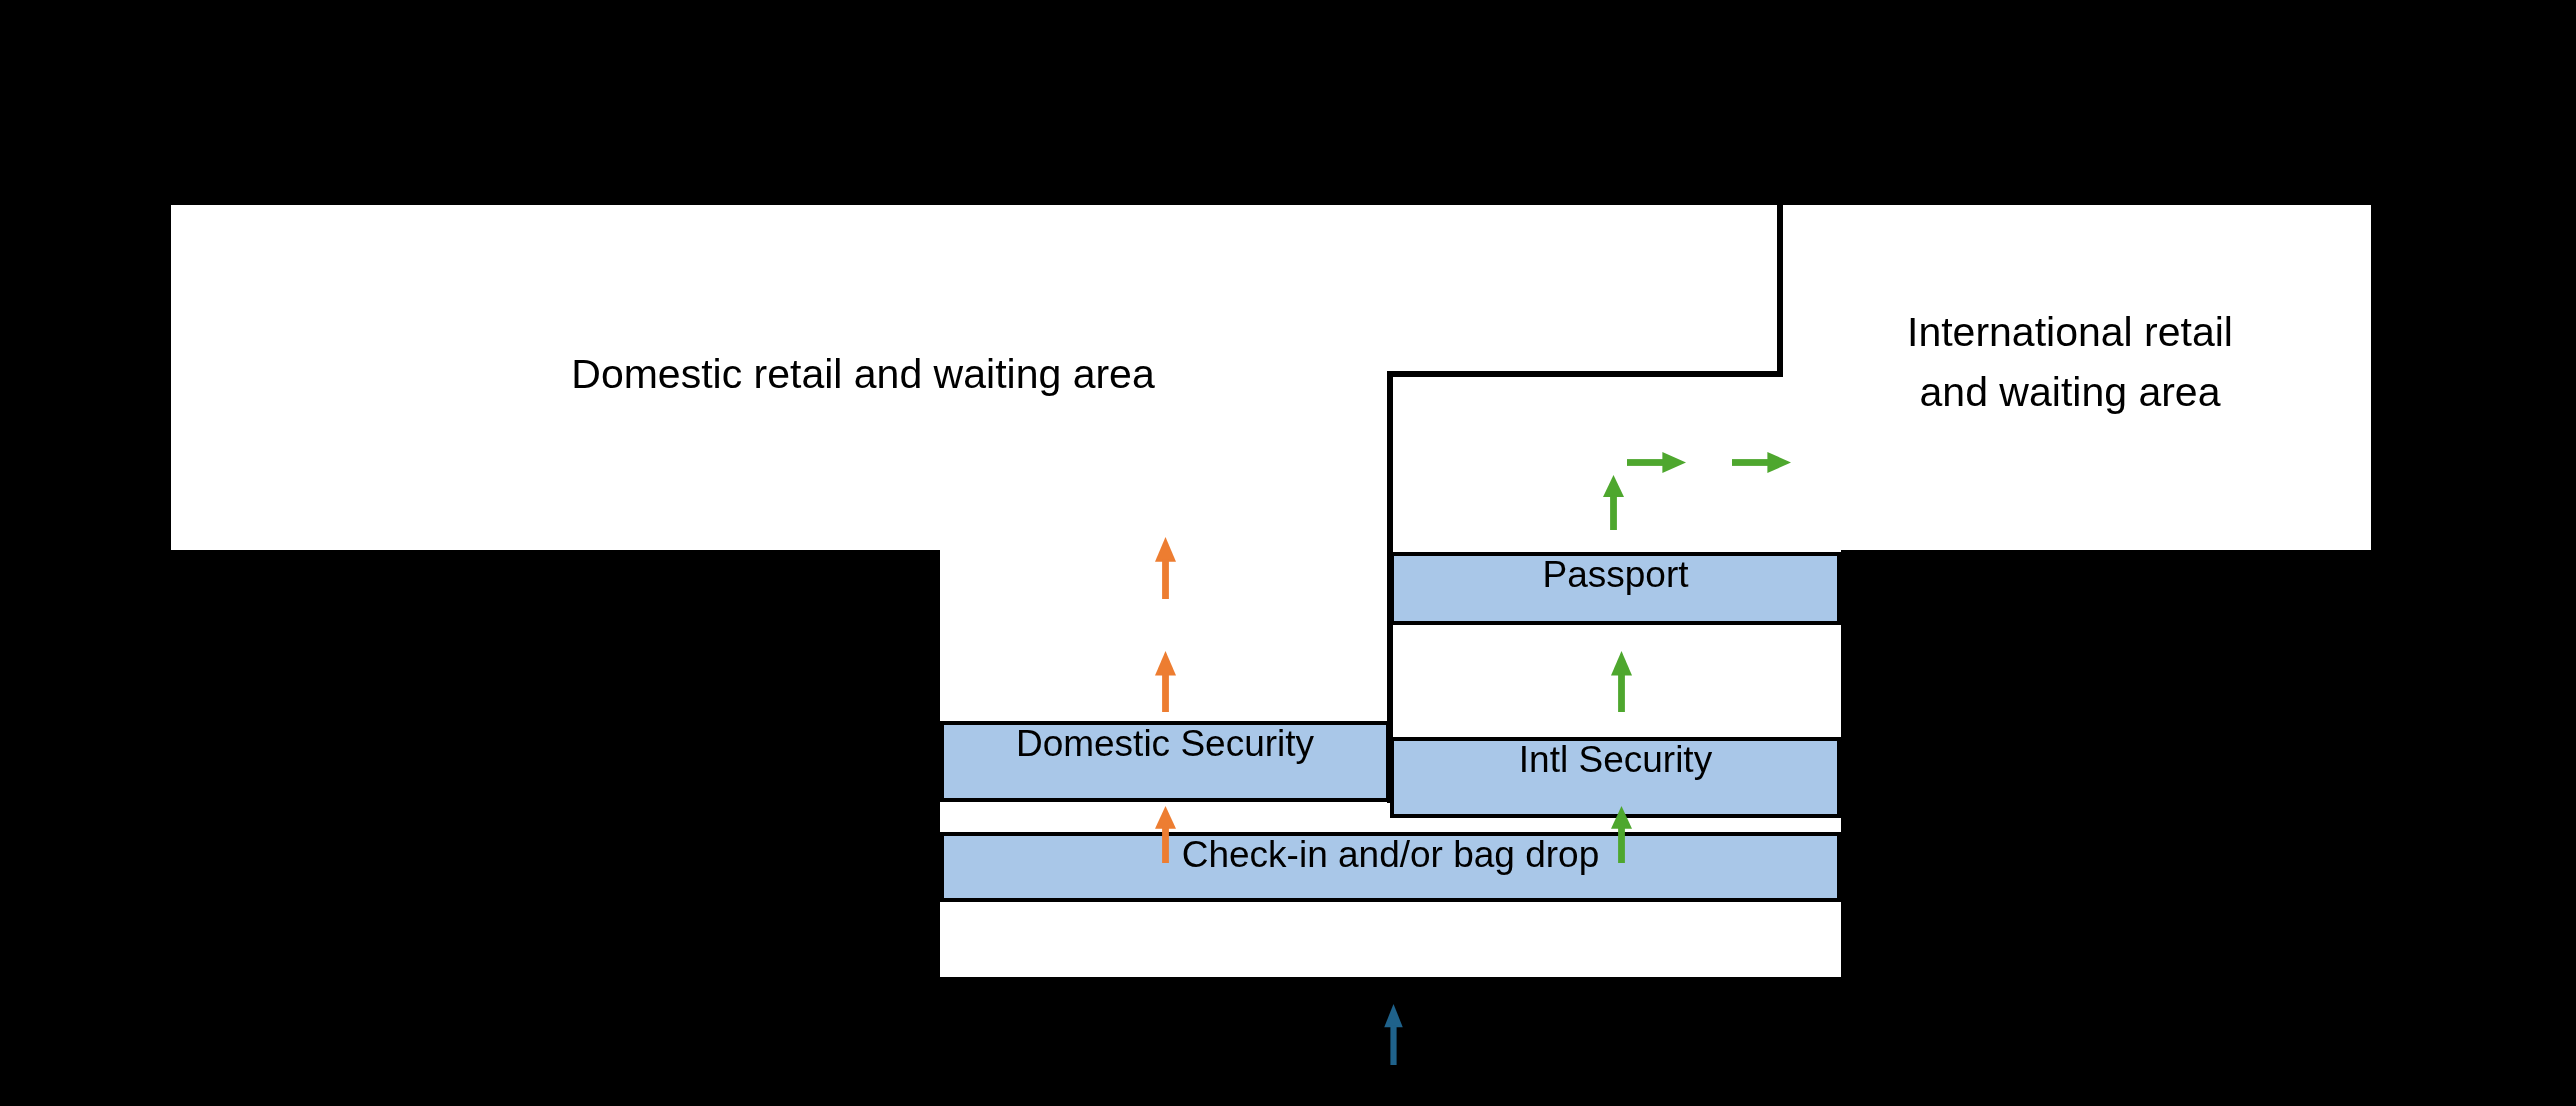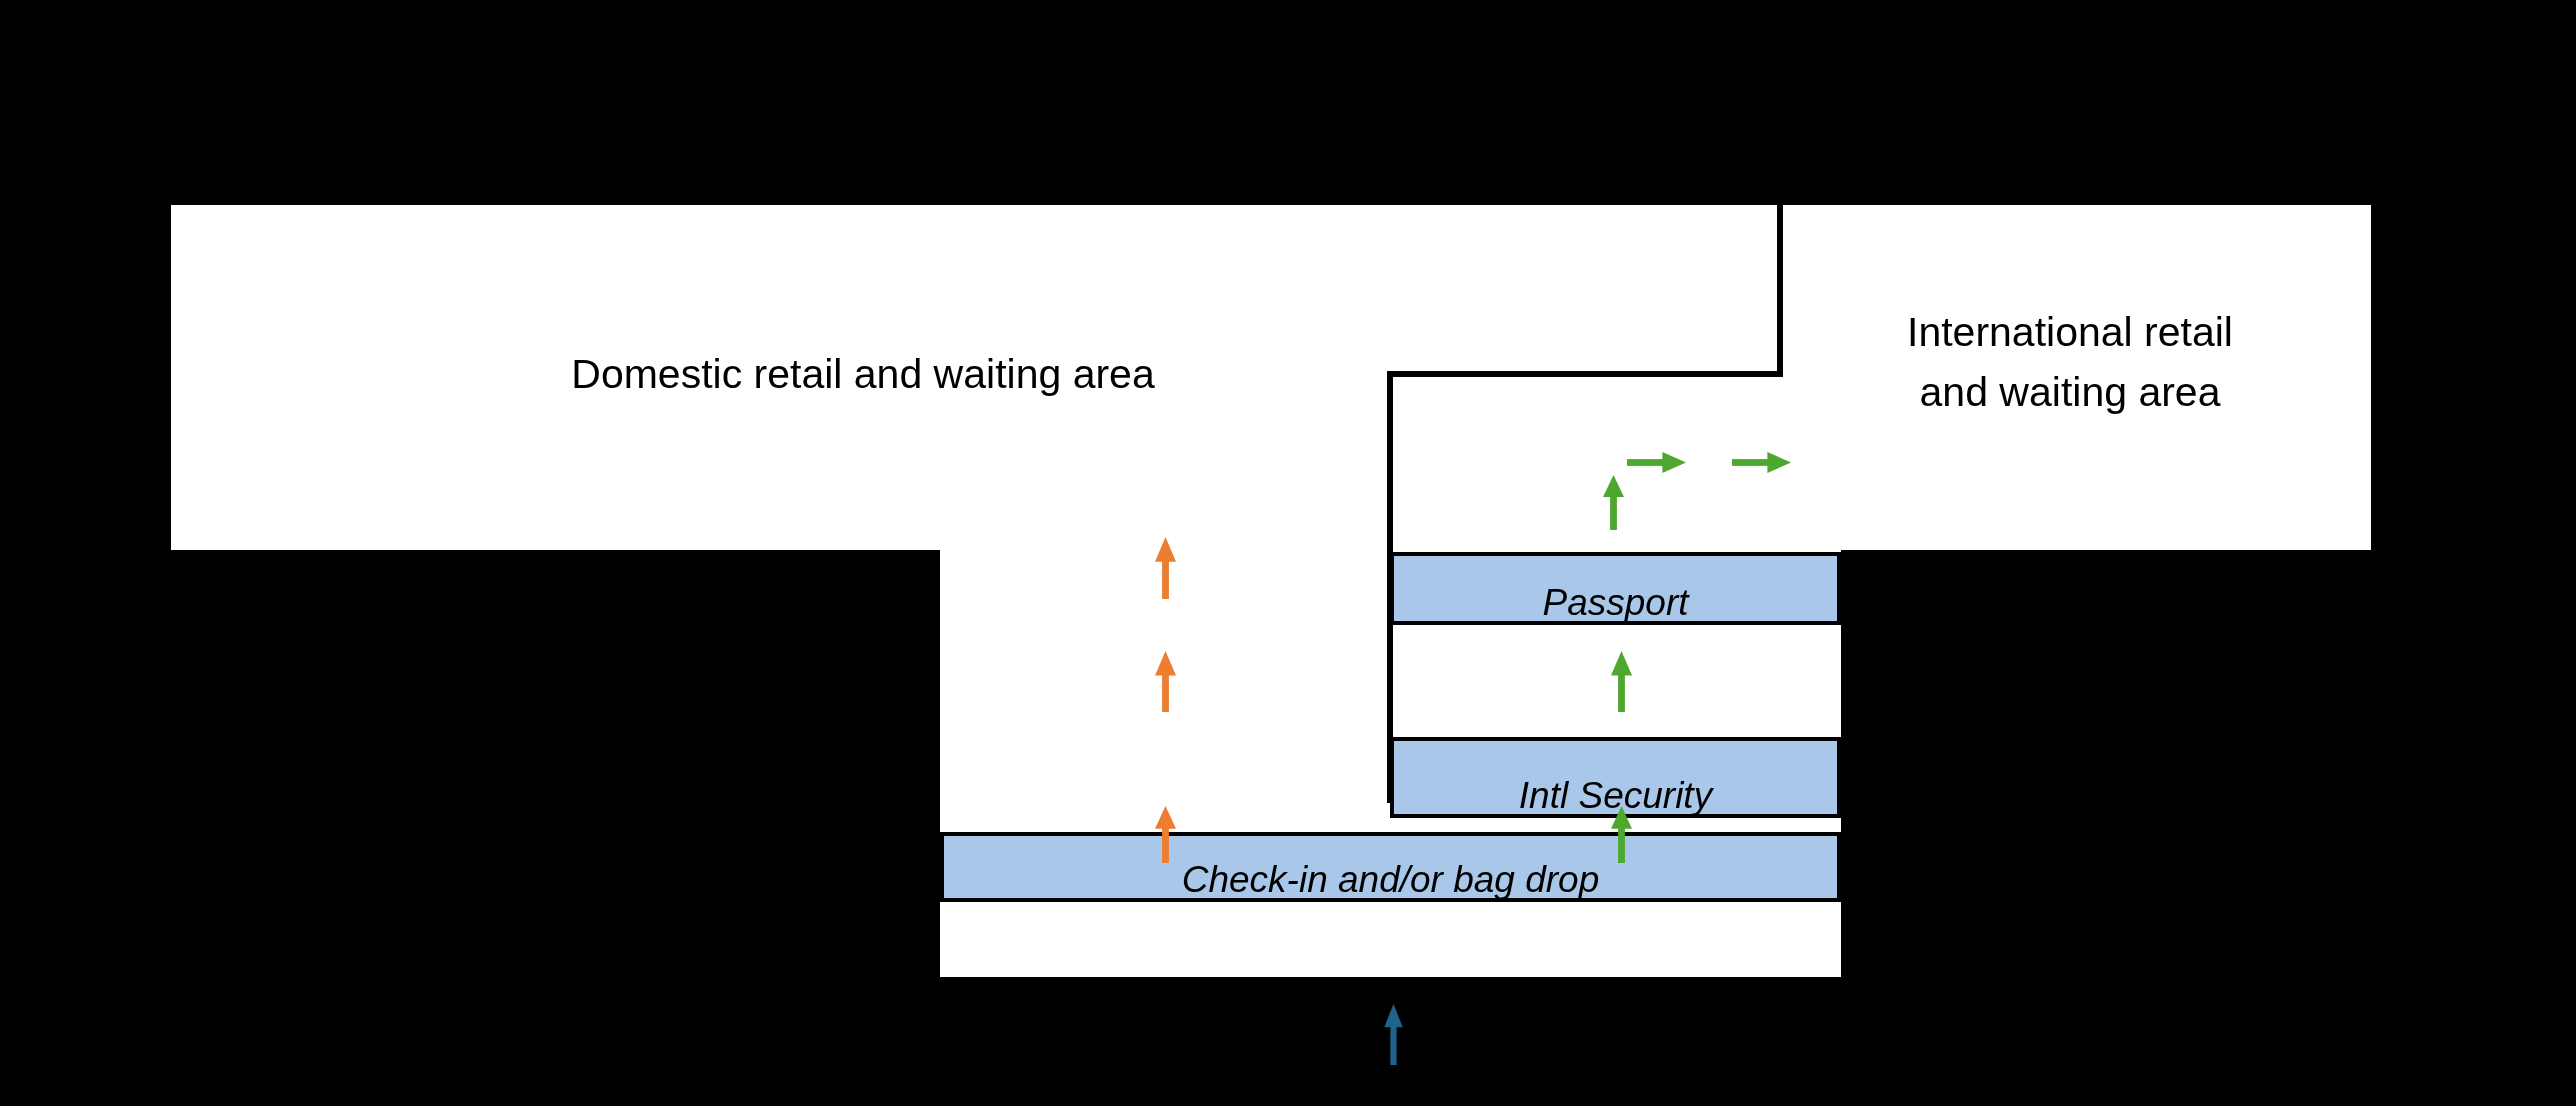--- a/index.html
+++ b/index.html
@@ -31,23 +31,22 @@
     line-height: 60px;
     text-align: center;
     white-space: pre-line;
   }
   .station {
     position: absolute;
     background: var(--color-station-fill, #A9C7E8);
     border: 4.4px solid var(--color-station-border, #000);
     box-sizing: border-box;
     display: flex;
-    align-items: flex-end;
+    align-items: flex-start;
     justify-content: center;
-    font-style: italic;
   }
   .station-label {
     color: var(--color-text, #000);
     font-size: 37px;
     line-height: 37px;
     white-space: nowrap;
   }
   .arrow {
     position: absolute;
     display: block;
@@ -105,20 +104,23 @@
   <div class="wall wall-intl-horizontal"></div>
   <div class="wall wall-corridor-separator"></div>
 
   <div class="area-label label-domestic">Domestic retail and waiting area</div>
   <div class="area-label label-international">International retail
 and waiting area</div>
 
   <div class="station station-passport">
     <span class="station-label">Passport</span>
   </div>
+  <div class="station station-domestic-security">
+    <span class="station-label">Domestic Security</span>
+  </div>
   <div class="station station-intl-security">
     <span class="station-label">Intl Security</span>
   </div>
   <div class="station station-checkin">
     <span class="station-label">Check-in and/or bag drop</span>
   </div>
 
   <span class="arrow domestic arrow-up o3">
     <svg viewBox="0 0 34 100" preserveAspectRatio="none" aria-hidden="true">
       <polygon points="17,0 34,40 0,40" fill="currentColor"></polygon>

